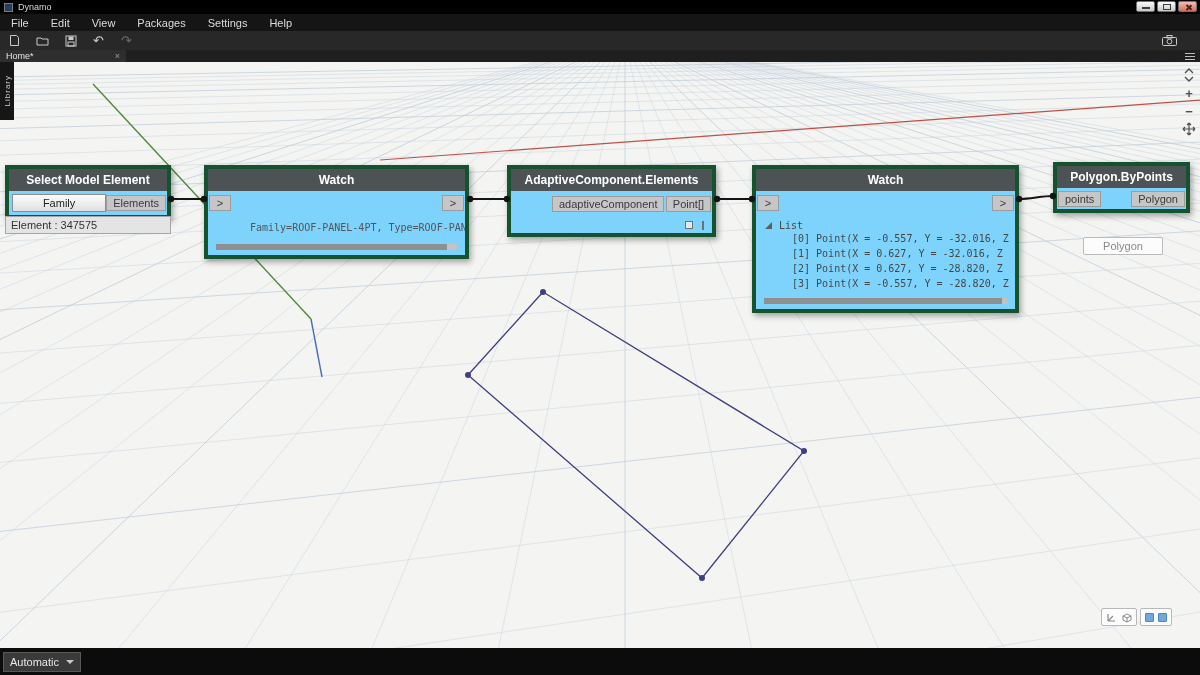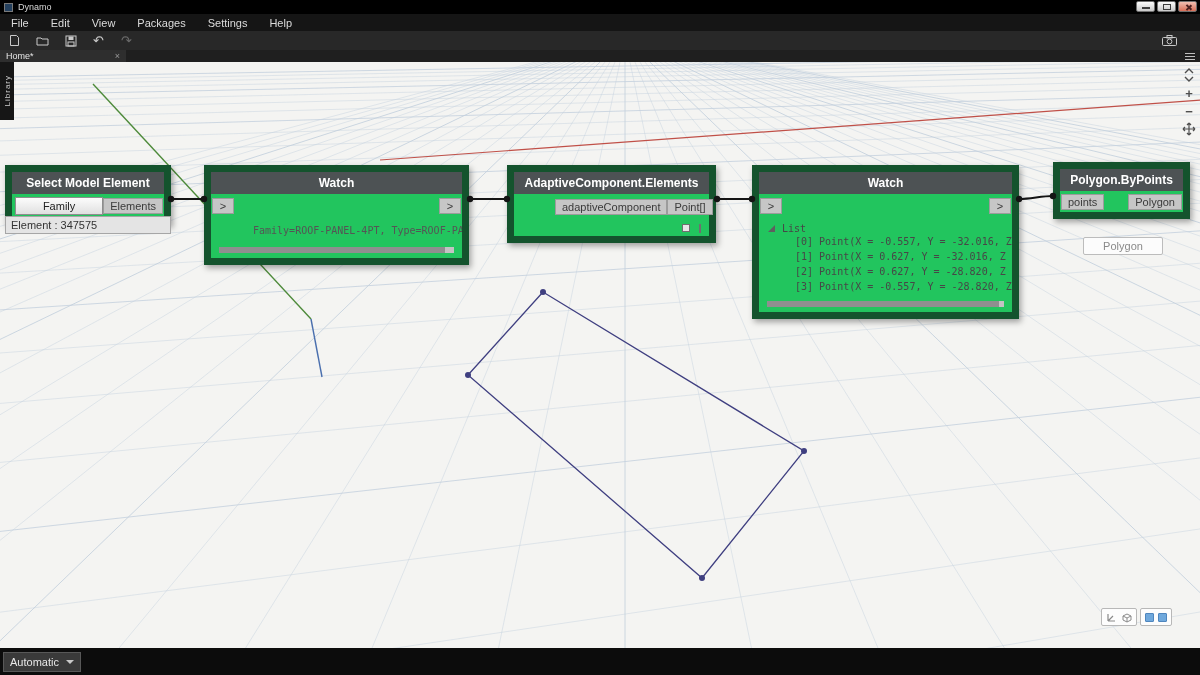--- a/index.html
+++ b/index.html
@@ -43,21 +43,21 @@
   
   .canvas { position:relative; height:586px; background:#f4f4f2; overflow:hidden; }
   .canvas svg.layer { position:absolute; left:0; top:0; pointer-events:none; }
 
   .library-tab { position:absolute; left:0; top:0; width:14px; height:58px; background:#161616;
                  display:flex; align-items:center; justify-content:center; z-index:5; }
   .library-tab span { writing-mode:vertical-rl; transform:rotate(180deg); font-size:8px;
                       color:#cfcfcf; letter-spacing:1px; }
 
   
-  .node { position:absolute; background:#22c55e; border:7px solid #14532d;
+  .node { position:absolute; background:#7dd3fc; border:4px solid #14532d;
           box-shadow:2px 3px 6px rgba(0,0,0,0.35); z-index:2; }
   .node-header { height:22px; background:#4d5254; color:#fff; font-weight:bold; font-size:12px;
                  display:flex; align-items:center; justify-content:center; white-space:nowrap; overflow:hidden; }
   .node-ports { display:flex; justify-content:space-between; align-items:center;
                 height:24px; padding:0 1px; }
   .port { background:#c6c6c6; border:1px solid #9c9c9c; font-size:11px; color:#3a3a3a;
           padding:1px 6px; white-space:nowrap; }
   .port.caret { min-width:22px; text-align:center; }
   .btn-select { width:96px; height:18px; margin-left:2px; font-size:11px; color:#222;
                 background:linear-gradient(#fcfcfc,#e0e0e0); border:1px solid #8d8d8d;

